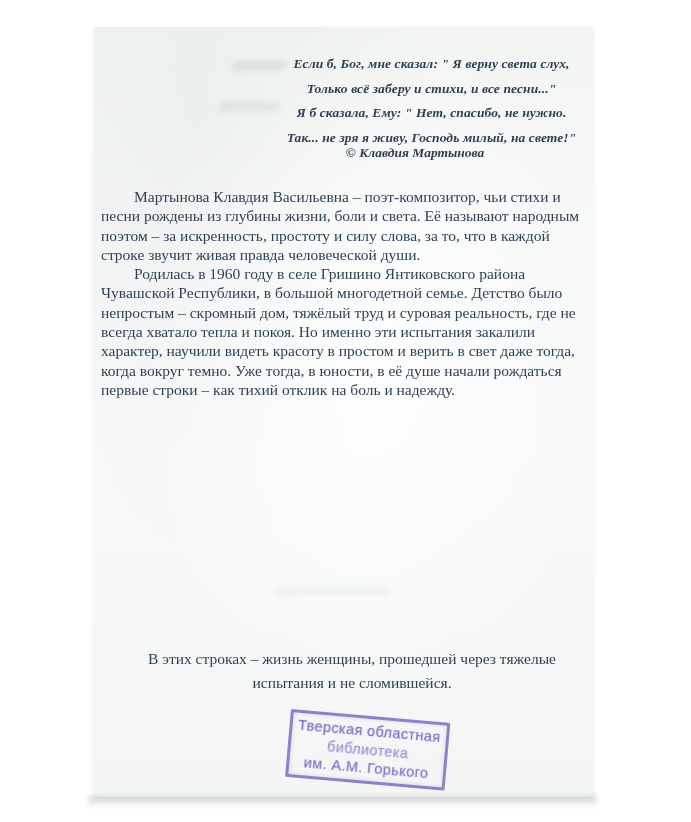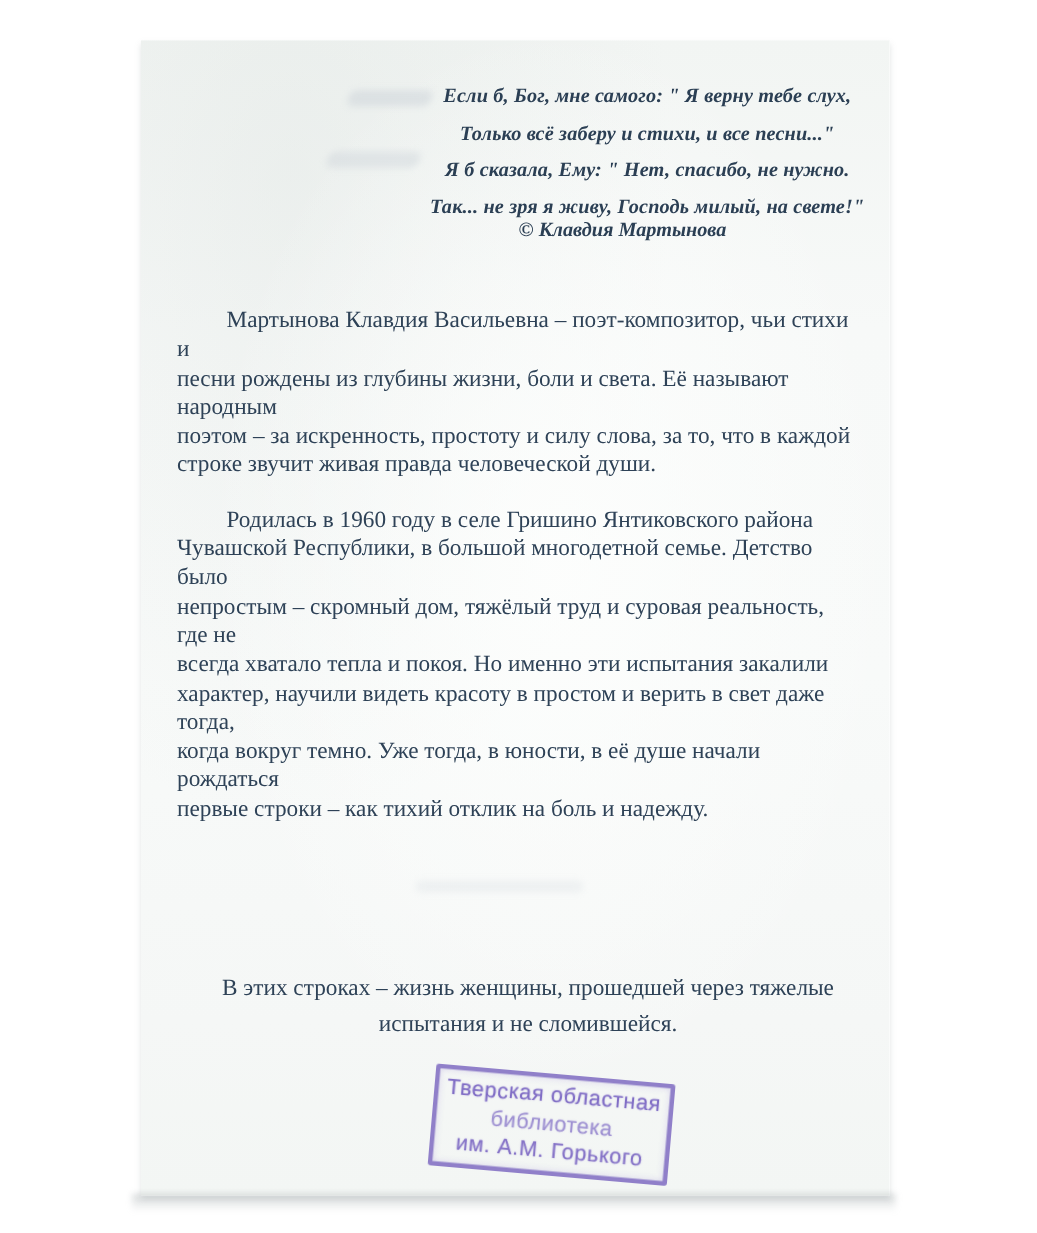--- a/index.html
+++ b/index.html
@@ -79,21 +79,21 @@
   .body-text {
     position: absolute;
     left: 7px;
     top: 160px;
     width: 487px;
     color: #2e4257;
     font-size: 15.5px;
     line-height: 19.3px;
   }
   .body-text p {
-    margin: 17px;
+    margin: 0;
     text-indent: 33px;
     white-space: pre-line;
   }
   .closing {
     position: absolute;
     left: 28px;
     top: 620px;
     width: 460px;
     text-align: center;
     color: #2e4257;
@@ -130,21 +130,21 @@
 </head>
 <body>
 
 <div class="canvas">
   <div class="page">
 
     <div class="ghost ghost-1"></div>
     <div class="ghost ghost-2"></div>
     <div class="ghost ghost-3"></div>
 
-    <div class="epigraph">Если б, Бог, мне самого: " Я верну тебе слух,
+    <div class="epigraph">Если б, Бог, мне сказал: " Я верну света слух,
 Только всё заберу и стихи, и все песни..."
 Я б сказала, Ему: " Нет, спасибо, не нужно.
 Так... не зря я живу, Господь милый, на свете!"</div>
 
     <div class="epigraph-attribution">© Клавдия Мартынова</div>
 
     <div class="body-text">
       <p>Мартынова Клавдия Васильевна – поэт-композитор, чьи стихи и
 песни рождены из глубины жизни, боли и света. Её называют народным
 поэтом – за искренность, простоту и силу слова, за то, что в каждой

